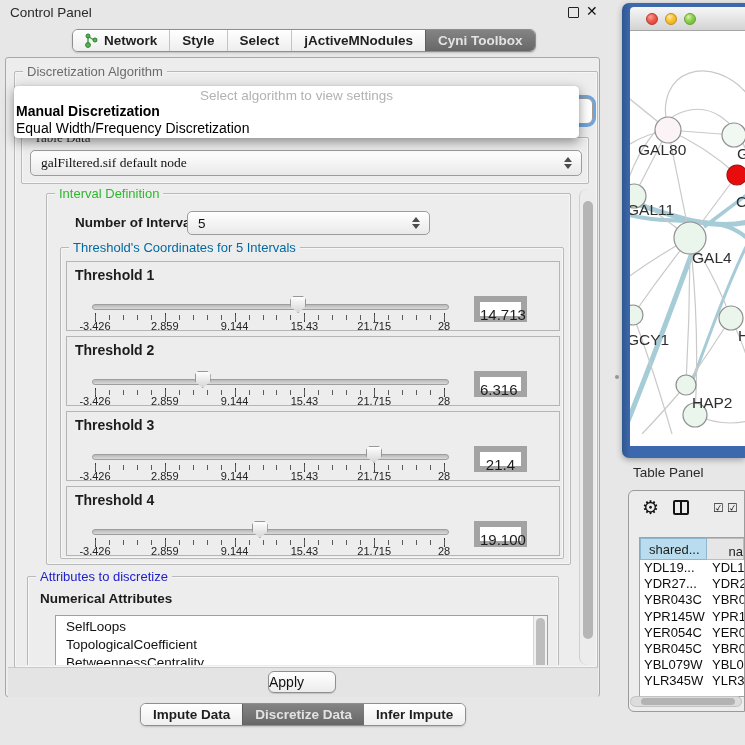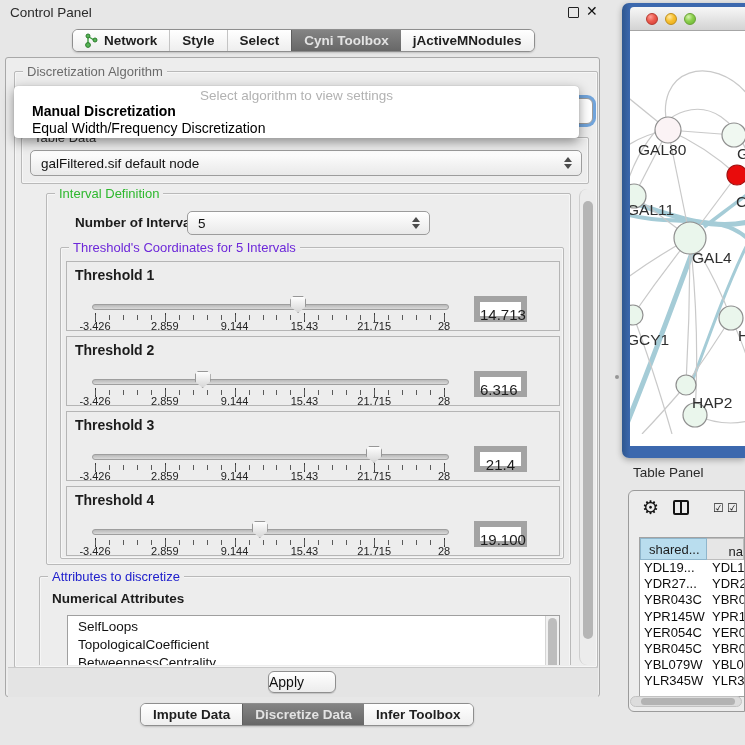--- a/index.html
+++ b/index.html
@@ -35,49 +35,49 @@
   .combo .val { padding-left:10px; font-size:13.5px; color:#111; }
   .stepper { position:absolute; right:7px; top:0; bottom:0; width:12px; display:flex; flex-direction:column; justify-content:center; align-items:center; gap:2px; }
   .arr-up { width:0; height:0; border-left:4px solid transparent; border-right:4px solid transparent; border-bottom:5px solid #4c4c4c; }
   .arr-dn { width:0; height:0; border-left:4px solid transparent; border-right:4px solid transparent; border-top:5px solid #4c4c4c; }
 
   .algo-combo-sliver { left:543px; top:40px; width:44px; height:26px; border-radius:6px; background:#fff; border:1px solid #9c9c9c; box-shadow:0 0 0 3px rgba(90,150,215,.85); z-index:1; }
 
   
   .popup { left:8px; top:28px; width:565px; height:52px; background:#ffffff; border-radius:4px; box-shadow:0 4px 12px rgba(0,0,0,.42), 0 0 1px rgba(0,0,0,.3); z-index:10; overflow:hidden; }
   .popup .ph { text-align:center; padding-top:2px; font-size:13.5px; color:#b2b2b2; }
-  .popup .opt { padding-left:2px; font-size:14px; line-height:17px; color:#000;margin-left:16px; }
+  .popup .opt { padding-left:2px; font-size:14px; line-height:17px; color:#000; }
   .popup .opt.bold { font-weight:bold; }
 
-  .td-fs { left:15px; top:79px; width:568px; height:47px; }
+  .td-fs { left:15px; top:79px; width:568px; height:47px;font-family:Liberation Serif, serif; }
   .td-fs > .legend { color:#303030; }
 
   
   .scroll-wrap { left:10px; top:131px; width:560px; height:476px; overflow:hidden; }
   .vscroll { left:573px; top:131px; width:16px; height:476px; background:#ececec; border-left:1px solid #cfcfcf; border-radius:8px; }
   .vscroll .thumb-v { position:absolute; left:2.5px; top:12px; width:10px; height:438px; background:#b5b5b5; border-radius:6px; }
 
   .int-fs { left:30px; top:4px; width:525px; height:372px; }
   .int-fs > .legend { color:#2eb82e; }
   .noi-label { left:28px; top:21px; font-weight:bold; font-size:13.5px; }
   .noi-combo { left:140px; top:17px; width:243px; height:24px; }
 
   .thr-fs { left:13px; top:53px; width:504px; height:312px; }
-  .thr-fs > .legend { color:#6d28d9; }
+  .thr-fs > .legend { color:#0369a1; }
   .thr-panel { position:absolute; left:5px; width:494px; height:70px; border:1px solid #b5b5b5; background:#ededed; }
   .thr-label { position:absolute; left:8px; top:5px; font-weight:bold; font-size:14px; }
   .track { position:absolute; left:25px; top:42px; width:357px; height:6px; border-radius:3px; background:linear-gradient(#b9b9b9,#dadada); border:1px solid #9e9e9e; }
   .sl-thumb { position:absolute; top:34px; width:16px; height:17px; background:linear-gradient(#fefefe,#d7d7d7); border:1px solid #979797; clip-path:polygon(0% 20%,20% 0%,80% 0%,100% 20%,100% 60%,50% 100%,0% 60%); }
   .ticks-minor { position:absolute; left:28px; top:53px; width:350px; height:5px; background:repeating-linear-gradient(to right,#5a5a5a 0,#5a5a5a 1px,transparent 1px,transparent 13.96px); }
   .ticks-major { position:absolute; left:28px; top:51px; width:350px; height:9px; background:repeating-linear-gradient(to right,#3c3c3c 0,#3c3c3c 1px,transparent 1px,transparent 69.8px); }
   .tick-labels { position:absolute; left:28px; top:58px; width:349px; height:12px; }
   .tick-labels span { position:absolute; transform:translateX(-50%); font-size:11px; font-weight:normal; color:#222; white-space:nowrap; }
   .val-box { position:absolute; left:407px; top:34px; width:53px; height:26px; background:#fff; border:6px solid #a3a3a3; font-size:15px; text-align:right; padding:4px 6px 0 0; }
 
-  .attr-fs { left:23px; top:387px; width:532px; height:150px; }
+  .attr-fs { left:11px; top:387px; width:532px; height:150px; }
   .attr-fs > .legend { color:#2020cc; }
   .attr-head { position:absolute; left:12px; top:14px; font-weight:bold; font-size:13.5px; }
   .attr-list { position:absolute; left:27px; top:38px; width:493px; height:100px; background:#fff; border:1px solid #9f9f9f; overflow:hidden; }
   .attr-list .item { padding-left:10px; font-size:13.5px; line-height:18px; color:#111; }
   .list-scroll { position:absolute; right:0; top:0; bottom:0; width:14px; background:#f1f1f1; border-left:1px solid #d5d5d5; }
   .list-scroll .thumb-v2 { position:absolute; left:2px; top:2px; width:9px; height:62px; background:#bdbdbd; border-radius:5px; }
 
   .apply-band { left:2px; top:609px; width:590px; height:30px; background:#e4e4e4; border-top:1px solid #c9c9c9; }
   .apply-btn { position:absolute; left:260px; top:3px; width:68px; height:22px; background:linear-gradient(#ffffff,#ececec); border:1px solid #8f8f8f; border-radius:6px; font-size:14px; text-align:left; padding-top:2px; color:#111; box-shadow:0 1px 1px rgba(0,0,0,.15); }
 
@@ -125,22 +125,22 @@
       <line x1="3" y1="4" x2="3" y2="11" stroke="#3a9d3a" stroke-width="1.4"></line>
       <line x1="4" y1="4" x2="9" y2="7" stroke="#3a9d3a" stroke-width="1.4"></line>
       <circle cx="3" cy="3" r="2" fill="#55b455" stroke="#2e7d2e"></circle>
       <circle cx="3" cy="12" r="2.4" fill="#55b455" stroke="#2e7d2e"></circle>
       <circle cx="10" cy="7" r="2" fill="#55b455" stroke="#2e7d2e"></circle>
     </svg>
     <span>Network</span>
   </div>
   <div class="tab">Style</div>
   <div class="tab">Select</div>
+  <div class="tab">jActiveMNodules</div>
   <div class="tab active">Cyni Toolbox</div>
-  <div class="tab">jActiveMNodules</div>
 </div>
 
 <div class="abs main-panel">
 
   <div class="fs algo-fs">
     <div class="legend">Discretization Algorithm</div>
   </div>
 
   <div class="abs algo-combo-sliver"></div>
 
@@ -267,21 +267,21 @@
     </div>
 
   <div class="abs apply-band">
     <div class="apply-btn">Apply</div>
   </div>
 </div>
 
 <div class="abs seg seg-bottom">
   <div class="tab">Impute Data</div>
   <div class="tab active">Discretize Data</div>
-  <div class="tab">Infer Toolbox</div>
+  <div class="tab">Infer Impute</div>
 </div>
 
 <div class="abs net-window">
   <div class="net-titlebar">
     <div class="light red"></div>
     <div class="light yellow"></div>
     <div class="light green"></div>
   </div>
   <div class="net-canvas">
     <svg width="115" height="403" viewBox="0 0 115 403">

